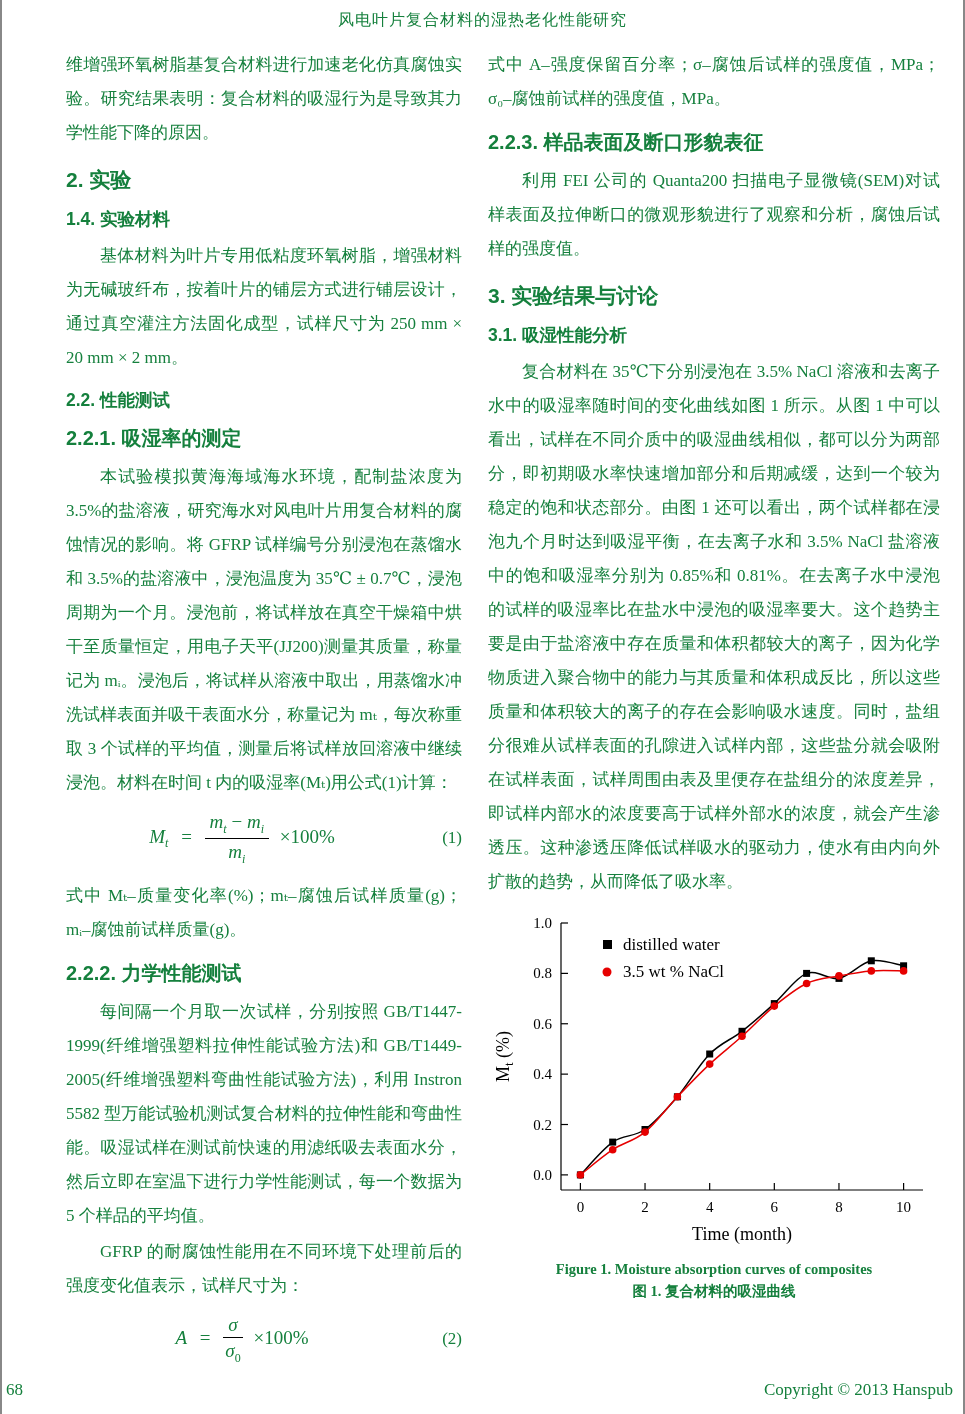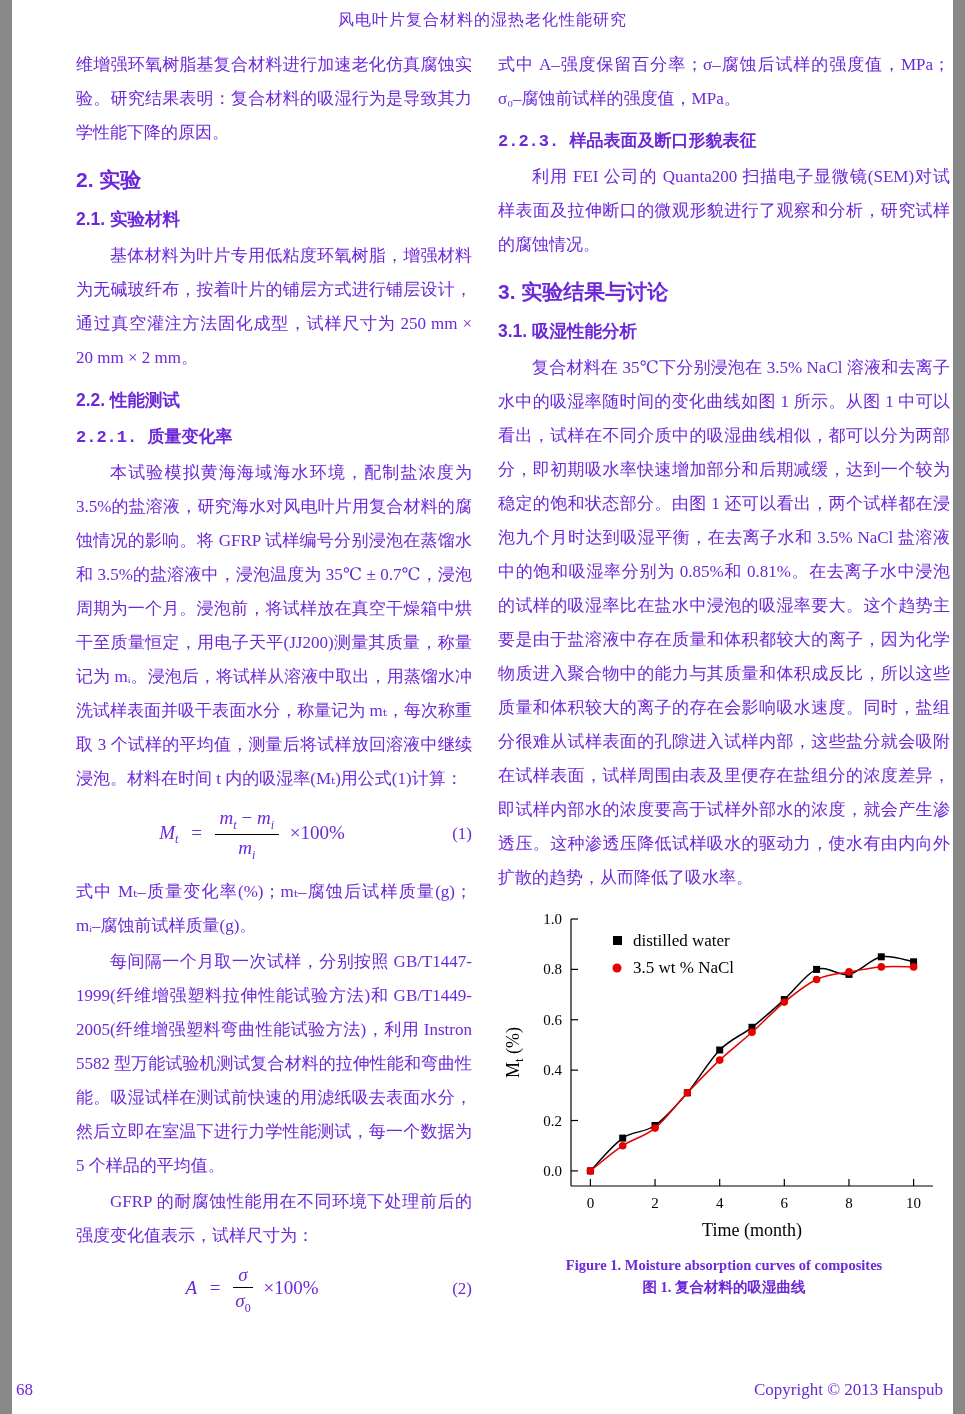--- a/index.html
+++ b/index.html
@@ -1,41 +1,42 @@
 <!DOCTYPE html>
 <html><head>
 <meta charset="utf-8">
 <style>
   html,body { margin:0; padding:0; background:#888; }
   .page {
     width:941px; height:1414px; margin:0 auto; position:relative;
-    background:#ffffff; color:#6d28d9;
+    background:#ffffff; color:#15803d;
     font-family:"Liberation Serif","DejaVu Serif",serif;
     overflow:hidden;
+    padding-left:20px;
   }
   .header-title {
     position:absolute; top:10px; left:0; right:0;
     text-align:center; font-size:16px; letter-spacing:1px;
   }
   .columns { position:absolute; top:48px; left:64px; display:flex; gap:26px; }
   .col-left  { width:396px; }
   .col-right { width:452px; }
   p { margin:0 0 2px 0; font-size:17px; line-height:34px; text-align:justify; }
   p.ind { text-indent:2em; }
   .h1 {
     font-family:"Liberation Sans","DejaVu Sans",sans-serif;
     font-weight:bold; font-size:21px; margin:16px 0 10px 0;
   }
   .h2 {
     font-family:"Liberation Sans","DejaVu Sans",sans-serif;
     font-weight:bold; font-size:17.5px; margin:13px 0 8px 0;
   }
   .h3 {
-    font-family:Liberation Mono, monospace;
-    font-weight:bold; font-size:17px; margin:13px 0 8px 0;
+    font-family:Liberation Sans, sans-serif;
+    font-weight:bold; font-size:20px; margin:13px 0 8px 0;
   }
   .equation { display:flex; align-items:center; margin:10px 0 12px 0; font-size:19px; }
   .eq-body { flex:1; text-align:center; }
   .eq-num  { width:44px; text-align:right; font-size:17px; }
   .eq-body i { font-family:"Liberation Serif","DejaVu Serif",serif; }
   .eq-op { padding:0 8px; }
   .frac { display:inline-block; vertical-align:middle; text-align:center; line-height:1.25; }
   .frac .num { display:block; border-bottom:1.2px solid #000; padding:0 5px 1px 5px; }
   .frac .den { display:block; padding-top:1px; }
   .eq-suffix { padding-left:6px; }
@@ -60,42 +61,43 @@
 <div class="page">
 
   <div class="header-title">风电叶片复合材料的湿热老化性能研究</div>
 
   <div class="columns">
 
     <div class="col-left">
       <p>维增强环氧树脂基复合材料进行加速老化仿真腐蚀实验。研究结果表明：复合材料的吸湿行为是导致其力学性能下降的原因。</p>
 
       <div class="h1">2. 实验</div>
-      <div class="h2">2.1. 实验材料</div>
+      <div class="h2">1.4. 实验材料</div>
       <p class="ind">基体材料为叶片专用低粘度环氧树脂，增强材料为无碱玻纤布，按着叶片的铺层方式进行铺层设计，通过真空灌注方法固化成型，试样尺寸为 250 mm × 20 mm × 2 mm。</p>
 
       <div class="h2">2.2. 性能测试</div>
-      <div class="h3">2.2.1. 质量变化率</div>
+      <div class="h3">2.2.1. 吸湿率的测定</div>
       <p class="ind">本试验模拟黄海海域海水环境，配制盐浓度为 3.5%的盐溶液，研究海水对风电叶片用复合材料的腐蚀情况的影响。将 GFRP 试样编号分别浸泡在蒸馏水和 3.5%的盐溶液中，浸泡温度为 35℃ ± 0.7℃，浸泡周期为一个月。浸泡前，将试样放在真空干燥箱中烘干至质量恒定，用电子天平(JJ200)测量其质量，称量记为 mᵢ。浸泡后，将试样从溶液中取出，用蒸馏水冲洗试样表面并吸干表面水分，称量记为 mₜ，每次称重取 3 个试样的平均值，测量后将试样放回溶液中继续浸泡。材料在时间 t 内的吸湿率(Mₜ)用公式(1)计算：</p>
 
       <div class="equation">
         <span class="eq-body">
           <i>M</i><sub><i>t</i></sub>
           <span class="eq-op">=</span>
           <span class="frac">
             <span class="num"><i>m</i><sub><i>t</i></sub> <span>−</span> <i>m</i><sub><i>i</i></sub></span>
             <span class="den"><i>m</i><sub><i>i</i></sub></span>
           </span>
           <span class="eq-suffix">×100%</span>
         </span>
         <span class="eq-num">(1)</span>
       </div>
 
       <p>式中 Mₜ–质量变化率(%)；mₜ–腐蚀后试样质量(g)；mᵢ–腐蚀前试样质量(g)。</p>
 
+      <div class="h3">2.2.2. 力学性能测试</div>
       <p class="ind">每间隔一个月取一次试样，分别按照 GB/T1447-1999(纤维增强塑料拉伸性能试验方法)和 GB/T1449-2005(纤维增强塑料弯曲性能试验方法)，利用 Instron 5582 型万能试验机测试复合材料的拉伸性能和弯曲性能。吸湿试样在测试前快速的用滤纸吸去表面水分，然后立即在室温下进行力学性能测试，每一个数据为 5 个样品的平均值。</p>
       <p class="ind">GFRP 的耐腐蚀性能用在不同环境下处理前后的强度变化值表示，试样尺寸为：</p>
 
       <div class="equation">
         <span class="eq-body">
           <i>A</i>
           <span class="eq-op">=</span>
           <span class="frac">
             <span class="num"><i>σ</i></span>
             <span class="den"><i>σ</i><sub>0</sub></span>
@@ -103,21 +105,21 @@
           <span class="eq-suffix">×100%</span>
         </span>
         <span class="eq-num">(2)</span>
       </div>
     </div>
 
     <div class="col-right">
       <p>式中 A–强度保留百分率；σ–腐蚀后试样的强度值，MPa；σ₀–腐蚀前试样的强度值，MPa。</p>
 
       <div class="h3">2.2.3. 样品表面及断口形貌表征</div>
-      <p class="ind">利用 FEI 公司的 Quanta200 扫描电子显微镜(SEM)对试样表面及拉伸断口的微观形貌进行了观察和分析，研究试样的腐蚀情况。</p>
+      <p class="ind">利用 FEI 公司的 Quanta200 扫描电子显微镜(SEM)对试样表面及拉伸断口的微观形貌进行了观察和分析，腐蚀后试样的强度值。</p>
 
       <div class="h1">3. 实验结果与讨论</div>
       <div class="h2">3.1. 吸湿性能分析</div>
       <p class="ind">复合材料在 35℃下分别浸泡在 3.5% NaCl 溶液和去离子水中的吸湿率随时间的变化曲线如图 1 所示。从图 1 中可以看出，试样在不同介质中的吸湿曲线相似，都可以分为两部分，即初期吸水率快速增加部分和后期减缓，达到一个较为稳定的饱和状态部分。由图 1 还可以看出，两个试样都在浸泡九个月时达到吸湿平衡，在去离子水和 3.5% NaCl 盐溶液中的饱和吸湿率分别为 0.85%和 0.81%。在去离子水中浸泡的试样的吸湿率比在盐水中浸泡的吸湿率要大。这个趋势主要是由于盐溶液中存在质量和体积都较大的离子，因为化学物质进入聚合物中的能力与其质量和体积成反比，所以这些质量和体积较大的离子的存在会影响吸水速度。同时，盐组分很难从试样表面的孔隙进入试样内部，这些盐分就会吸附在试样表面，试样周围由表及里便存在盐组分的浓度差异，即试样内部水的浓度要高于试样外部水的浓度，就会产生渗透压。这种渗透压降低试样吸水的驱动力，使水有由内向外扩散的趋势，从而降低了吸水率。</p>
 
       <div class="figure-block">
         <div class="chart-box"><svg width="450" height="335" viewBox="0 0 450 335" font-family="'Liberation Serif','DejaVu Serif',serif" fill="#000">
               <line x1="72" y1="12" x2="72" y2="279" stroke="#000" stroke-width="1.2"></line>
               <line x1="72" y1="279" x2="434" y2="279" stroke="#000" stroke-width="1.2"></line>
               <line x1="72" y1="263.8867924528302" x2="79" y2="263.8867924528302" stroke="#000" stroke-width="1.2"></line>

